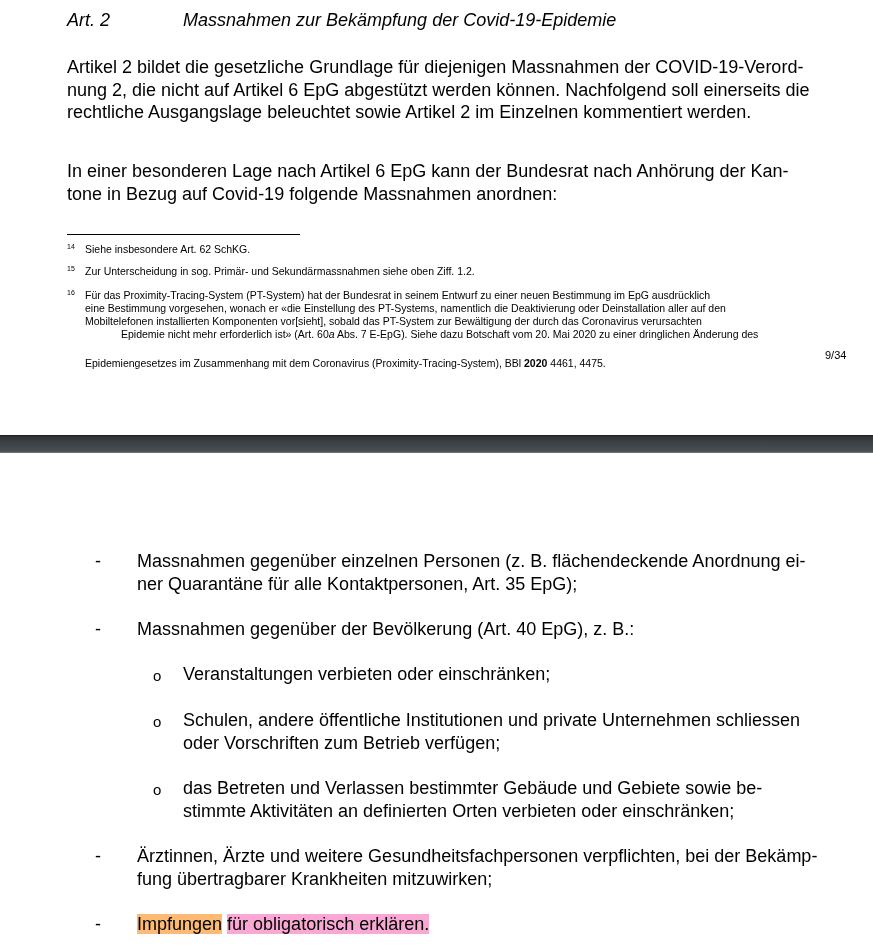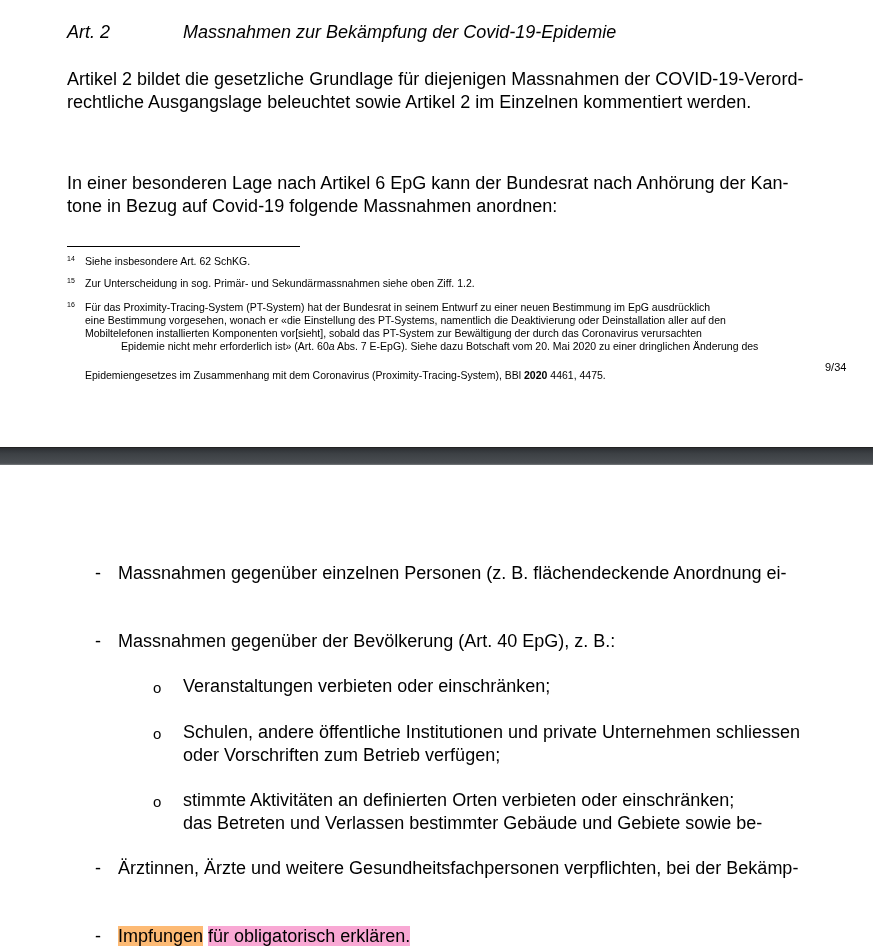--- a/index.html
+++ b/index.html
@@ -1,53 +1,54 @@
 <!DOCTYPE html>
 <html><head>
 <meta charset="utf-8">
 <style>
   html, body { margin:0; padding:0; }
   body {
     width:873px; height:949px; overflow:hidden; background:#ffffff;
     font-family:"Liberation Sans", sans-serif; color:#000; position:relative;
   }
-  .abs { position:absolute;margin-top:12px; }
+  .abs { position:absolute; }
   .heading { top:10px; left:67px; font-size:18px; font-style:italic; white-space:nowrap; }
   .heading .title { position:absolute; left:116px; top:0; }
   .para { left:67px; width:750px; font-size:18px; line-height:22.5px; }
   .line { white-space:nowrap; display:block; }
   .fn-rule { left:67px; top:234px; width:233px; height:1px; background:#000; }
   .fn { left:67px; font-size:10.5px; line-height:13px; width:740px; }
   .fn .num { position:absolute; left:0; top:-3px; font-size:7px; }
   .fn .text { position:absolute; left:18px; top:0; white-space:nowrap; }
   .page-num { left:825px; top:349px; font-size:11px; }
   .separator {
     left:0; top:435px; width:873px; height:17px;
     background:linear-gradient(#2c2f33 0%, #3d4145 35%, #4a4e52 90%, #7a7d80 100%);
     border-top:1px solid #222;
   }
   .item { font-size:18px; line-height:22.5px; }
   .item .marker { position:absolute; top:0; white-space:nowrap; }
   .item .body { position:absolute; top:0; }
   .l1 .marker { left:95px; }
-  .l1 .body { left:118px; width:680px; }
+  .l1 .body { left:137px; width:680px; }
   .l2 .marker { left:153px; font-size:15px; top:2px; }
   .l2 .body { left:183px; width:640px; }
   .hl { background:#a9c8e3; }
 </style>
 </head>
 <body>
 
 <div class="abs heading">
   <span>Art. 2</span>
   <span class="title">Massnahmen zur Bekämpfung der Covid-19-Epidemie</span>
 </div>
 
 <div class="abs para" style="top:56px;">
   <span class="line">Artikel 2 bildet die gesetzliche Grundlage für diejenigen Massnahmen der COVID-19-Verord-</span>
+  <span class="line">nung 2, die nicht auf Artikel 6 EpG abgestützt werden können. Nachfolgend soll einerseits die</span>
   <span class="line">rechtliche Ausgangslage beleuchtet sowie Artikel 2 im Einzelnen kommentiert werden.</span>
 </div>
 
 <div class="abs para" style="top:160px;">
   <span class="line">In einer besonderen Lage nach Artikel 6 EpG kann der Bundesrat nach Anhörung der Kan-</span>
   <span class="line">tone in Bezug auf Covid-19 folgende Massnahmen anordnen:</span>
 </div>
 
 <div class="abs fn-rule"></div>
 
@@ -71,20 +72,21 @@
 </div>
 
 <div class="abs page-num">9/34</div>
 
 <div class="abs separator"></div>
 
 <div class="abs item l1" style="top:550px; left:0; width:873px; height:45px;">
   <span class="marker">-</span>
   <div class="body">
     <span class="line">Massnahmen gegenüber einzelnen Personen (z. B. flächendeckende Anordnung ei-</span>
+    <span class="line">ner Quarantäne für alle Kontaktpersonen, Art. 35 EpG);</span>
   </div>
 </div>
 
 <div class="abs item l1" style="top:618px; left:0; width:873px; height:23px;">
   <span class="marker">-</span>
   <div class="body">
     <span class="line">Massnahmen gegenüber der Bevölkerung (Art. 40 EpG), z. B.:</span>
   </div>
 </div>
 
@@ -99,29 +101,30 @@
   <span class="marker">o</span>
   <div class="body">
     <span class="line">Schulen, andere öffentliche Institutionen und private Unternehmen schliessen</span>
     <span class="line">oder Vorschriften zum Betrieb verfügen;</span>
   </div>
 </div>
 
 <div class="abs item l2" style="top:777px; left:0; width:873px; height:45px;">
   <span class="marker">o</span>
   <div class="body">
+    <span class="line">das Betreten und Verlassen bestimmter Gebäude und Gebiete sowie be-</span>
     <span class="line">stimmte Aktivitäten an definierten Orten verbieten oder einschränken;</span>
-    <span class="line">das Betreten und Verlassen bestimmter Gebäude und Gebiete sowie be-</span>
   </div>
 </div>
 
 <div class="abs item l1" style="top:845px; left:0; width:873px; height:45px;">
   <span class="marker">-</span>
   <div class="body">
     <span class="line">Ärztinnen, Ärzte und weitere Gesundheitsfachpersonen verpflichten, bei der Bekämp-</span>
+    <span class="line">fung übertragbarer Krankheiten mitzuwirken;</span>
   </div>
 </div>
 
 <div class="abs item l1" style="top:913px; left:0; width:873px; height:23px;">
   <span class="marker">-</span>
   <div class="body" style="white-space:nowrap;">
     <span class="hl" style="background: #fdba74;">Impfungen</span><span> </span><span class="hl" style="background: #f9a8d4;">für obligatorisch erklären.</span>
   </div>
 </div>
 

